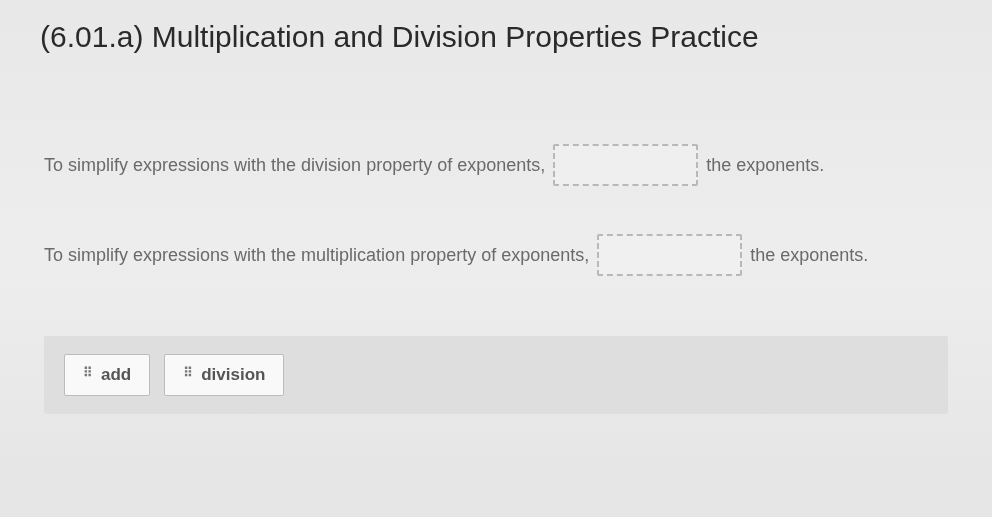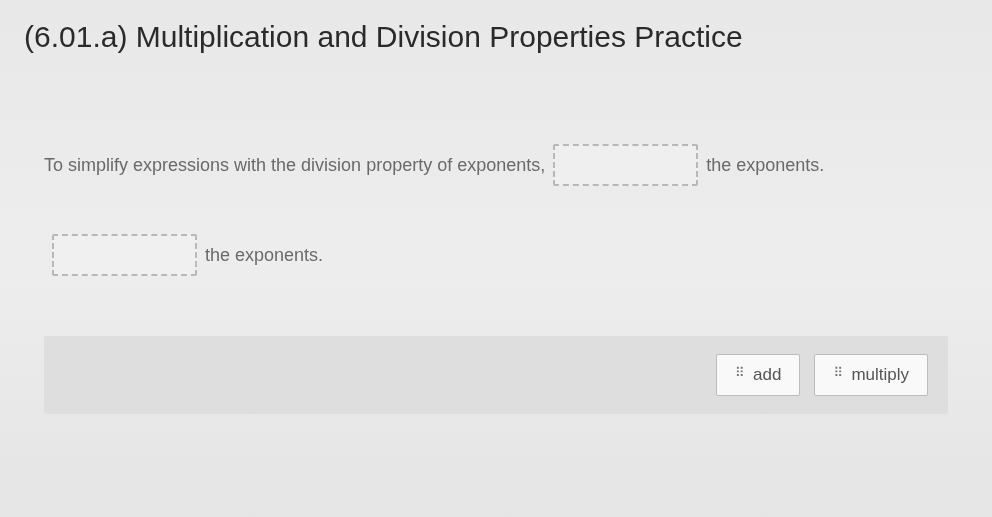--- a/index.html
+++ b/index.html
@@ -14,20 +14,21 @@
       background: linear-gradient(to bottom, #e8e8e8 0%, #ededed 50%, #e5e5e5 100%);
       padding: 20px 24px;
       color: #333;
       overflow: hidden;
     }
     .page-title {
       font-size: 30px;
       font-weight: 400;
       color: #2a2a2a;
       margin-bottom: 90px;
+      margin-left: 16px;
     }
     .content {
       padding-left: 20px;
       padding-right: 20px;
     }
     .sentence-row {
       display: flex;
       align-items: center;
       margin-bottom: 48px;
       font-size: 18px;
@@ -45,23 +46,23 @@
       border-radius: 2px;
       margin: 0 8px;
       background: rgba(255,255,255,0.2);
       vertical-align: middle;
     }
     .options-bar {
       margin-top: 60px;
       background: #dedede;
       padding: 18px 20px;
       display: flex;
-      justify-content: flex-end;
       gap: 14px;
       border-radius: 2px;
+      font-weight: bold;
     }
     .option-tile {
       background: #f9f9f9;
       border: 1px solid #bcbcbc;
       padding: 10px 18px;
       font-size: 17px;
       color: #555;
       display: flex;
       align-items: center;
       gap: 8px;
@@ -91,28 +92,29 @@
 
 <div class="content">
 
   <div class="sentence-row">
     <span class="sentence-text">To simplify expressions with the division property of exponents,</span>
     <span class="drop-zone"></span>
     <span class="sentence-text">the exponents.</span>
   </div>
 
   <div class="sentence-row">
+    <span class="sentence-text">To simplify expressions with the multiplication property of exponents,</span>
     <span class="drop-zone"></span>
     <span class="sentence-text">the exponents.</span>
   </div>
 
   <div class="options-bar">
     <div class="option-tile">
       <span class="grip-icon"></span>
       <span>add</span>
     </div>
     <div class="option-tile">
       <span class="grip-icon"></span>
-      <span>multiply</span>
+      <span>division</span>
     </div>
   </div>
 
 </div>
 
 </body></html>

